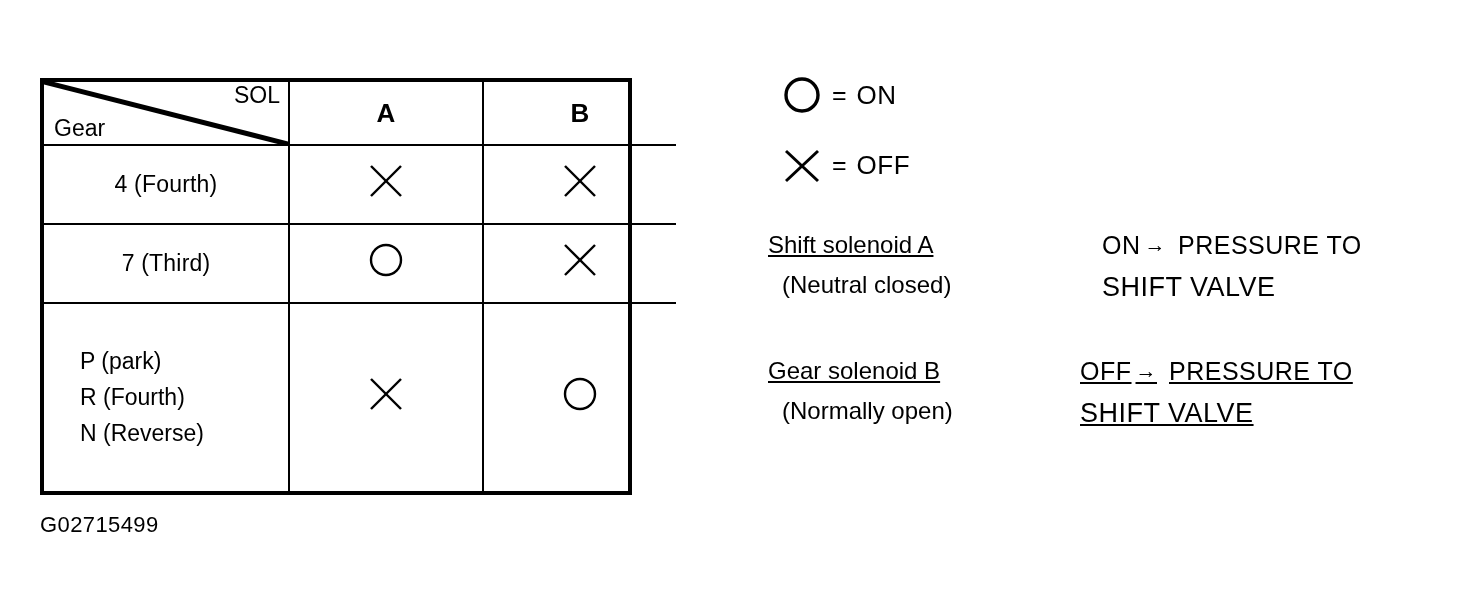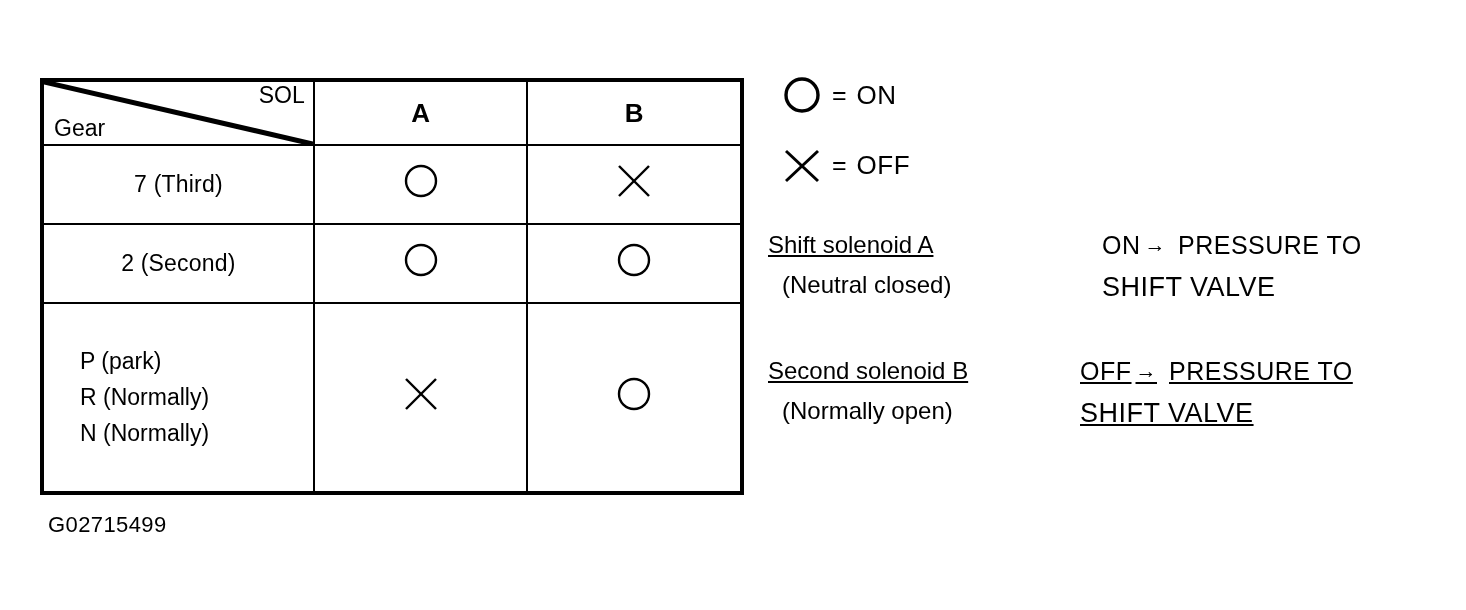--- a/index.html
+++ b/index.html
@@ -14,21 +14,21 @@
     font-family: "Liberation Sans", sans-serif;
     color: #000000;
     overflow: hidden;
   }
 
   
   #solenoid-table {
     position: absolute;
     left: 40px;
     top: 78px;
-    width: 704px;
+    width: 592px;
     height: 417px;
     border: 4px solid #000;
     box-sizing: border-box;
     border-collapse: collapse;
   }
   #solenoid-table table {
     width: 100%;
     height: 100%;
     border-collapse: collapse;
     table-layout: fixed;
@@ -171,21 +171,20 @@
     padding-right: 6px;
   }
 
   
   #caption {
     position: absolute;
     left: 40px;
     top: 512px;
     font-size: 22px;
     letter-spacing: 0.4px;
-    margin-left: 8px;
   }
 </style>
 </head>
 <body>
 
 <div id="solenoid-table">
   <table>
     <tbody>
         <tr>
       <td class="gear-col hdr-cell">
@@ -196,20 +195,41 @@
         <span class="hdr-gear">Gear</span>
       </td>
       <td class="sol-col">
         <span class="col-letter">A</span>
       </td>
       <td class="sol-col">
         <span class="col-letter">B</span>
       </td>
     </tr>
 
+    <tr>
+      <td class="gear-col">
+        <span class="gear-label">4 (Fourth)</span>
+      </td>
+      <td class="sol-col">
+        <span class="sym">
+          <svg width="38" height="38" viewBox="0 0 38 38">
+            <line x1="4" y1="4" x2="34" y2="34" stroke="#000" stroke-width="2.4"></line>
+            <line x1="34" y1="4" x2="4" y2="34" stroke="#000" stroke-width="2.4"></line>
+          </svg>
+        </span>
+      </td>
+      <td class="sol-col">
+        <span class="sym">
+          <svg width="38" height="38" viewBox="0 0 38 38">
+            <line x1="4" y1="4" x2="34" y2="34" stroke="#000" stroke-width="2.4"></line>
+            <line x1="34" y1="4" x2="4" y2="34" stroke="#000" stroke-width="2.4"></line>
+          </svg>
+        </span>
+      </td>
+    </tr>
 
     <tr>
       <td class="gear-col">
         <span class="gear-label">7 (Third)</span>
       </td>
       <td class="sol-col">
         <span class="sym">
           <svg width="38" height="38" viewBox="0 0 38 38">
             <circle cx="19" cy="19" r="15" fill="none" stroke="#000" stroke-width="2.4"></circle>
           </svg>
@@ -218,47 +238,28 @@
       <td class="sol-col">
         <span class="sym">
           <svg width="38" height="38" viewBox="0 0 38 38">
             <line x1="4" y1="4" x2="34" y2="34" stroke="#000" stroke-width="2.4"></line>
             <line x1="34" y1="4" x2="4" y2="34" stroke="#000" stroke-width="2.4"></line>
           </svg>
         </span>
       </td>
     </tr>
 
-    <tr>
-      <td class="gear-col">
-        <span class="gear-label">2 (Second)</span>
-      </td>
-      <td class="sol-col">
-        <span class="sym">
-          <svg width="38" height="38" viewBox="0 0 38 38">
-            <circle cx="19" cy="19" r="15" fill="none" stroke="#000" stroke-width="2.4"></circle>
-          </svg>
-        </span>
-      </td>
-      <td class="sol-col">
-        <span class="sym">
-          <svg width="38" height="38" viewBox="0 0 38 38">
-            <circle cx="19" cy="19" r="15" fill="none" stroke="#000" stroke-width="2.4"></circle>
-          </svg>
-        </span>
-      </td>
-    </tr>
 
 
     <tr>
       <td class="gear-col gear-multi-cell">
         <div class="gear-multi">
           <div>P (park)</div>
-          <div>R (Normally)</div>
-          <div>N (Normally)</div>
+          <div>R (Fourth)</div>
+          <div>N (Reverse)</div>
         </div>
       </td>
       <td class="sol-col">
         <span class="sym">
           <svg width="38" height="38" viewBox="0 0 38 38">
             <line x1="4" y1="4" x2="34" y2="34" stroke="#000" stroke-width="2.4"></line>
             <line x1="34" y1="4" x2="4" y2="34" stroke="#000" stroke-width="2.4"></line>
           </svg>
         </span>
       </td>
@@ -302,21 +303,21 @@
 </div>
 
 <div class="note-block" id="flow-a">
   <div class="flow-line1">
     <span>ON</span><span class="flow-arrow">→</span><span>PRESSURE TO</span>
   </div>
   <div class="flow-line2">SHIFT VALVE</div>
 </div>
 
 <div class="note-block" id="note-b">
-  <div class="note-line1">Second solenoid B</div>
+  <div class="note-line1">Gear solenoid B</div>
   <div class="note-line2">(Normally open)</div>
 </div>
 
 <div class="note-block" id="flow-b">
   <div class="flow-line1">
     <span>OFF</span><span class="flow-arrow">→</span><span>PRESSURE TO</span>
   </div>
   <div class="flow-line2">SHIFT VALVE</div>
 </div>
 

